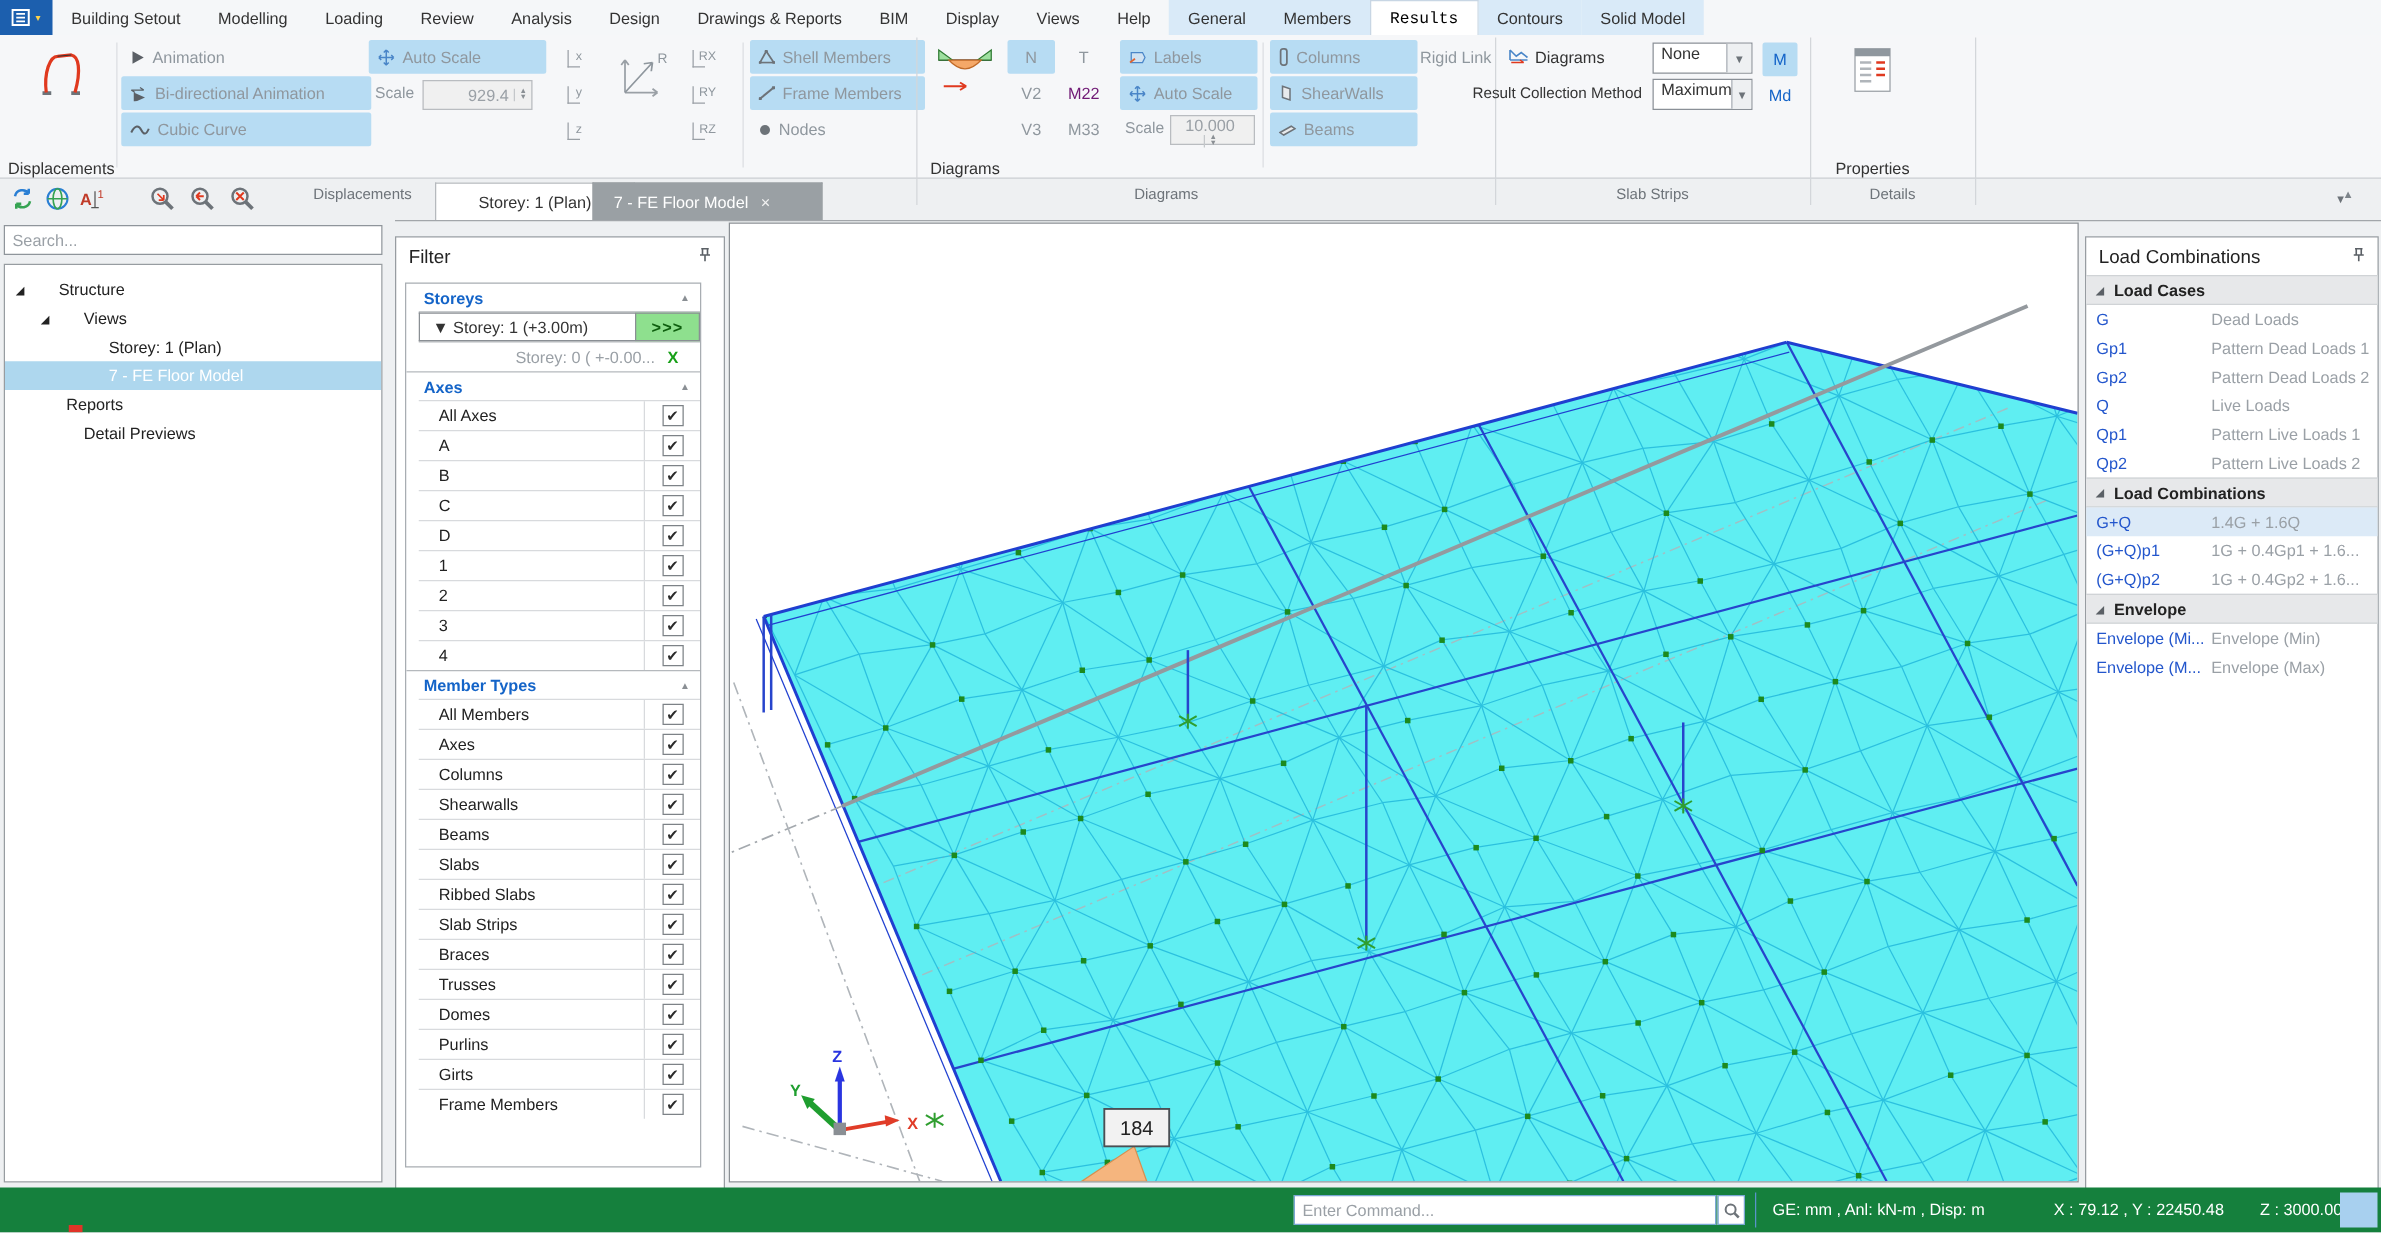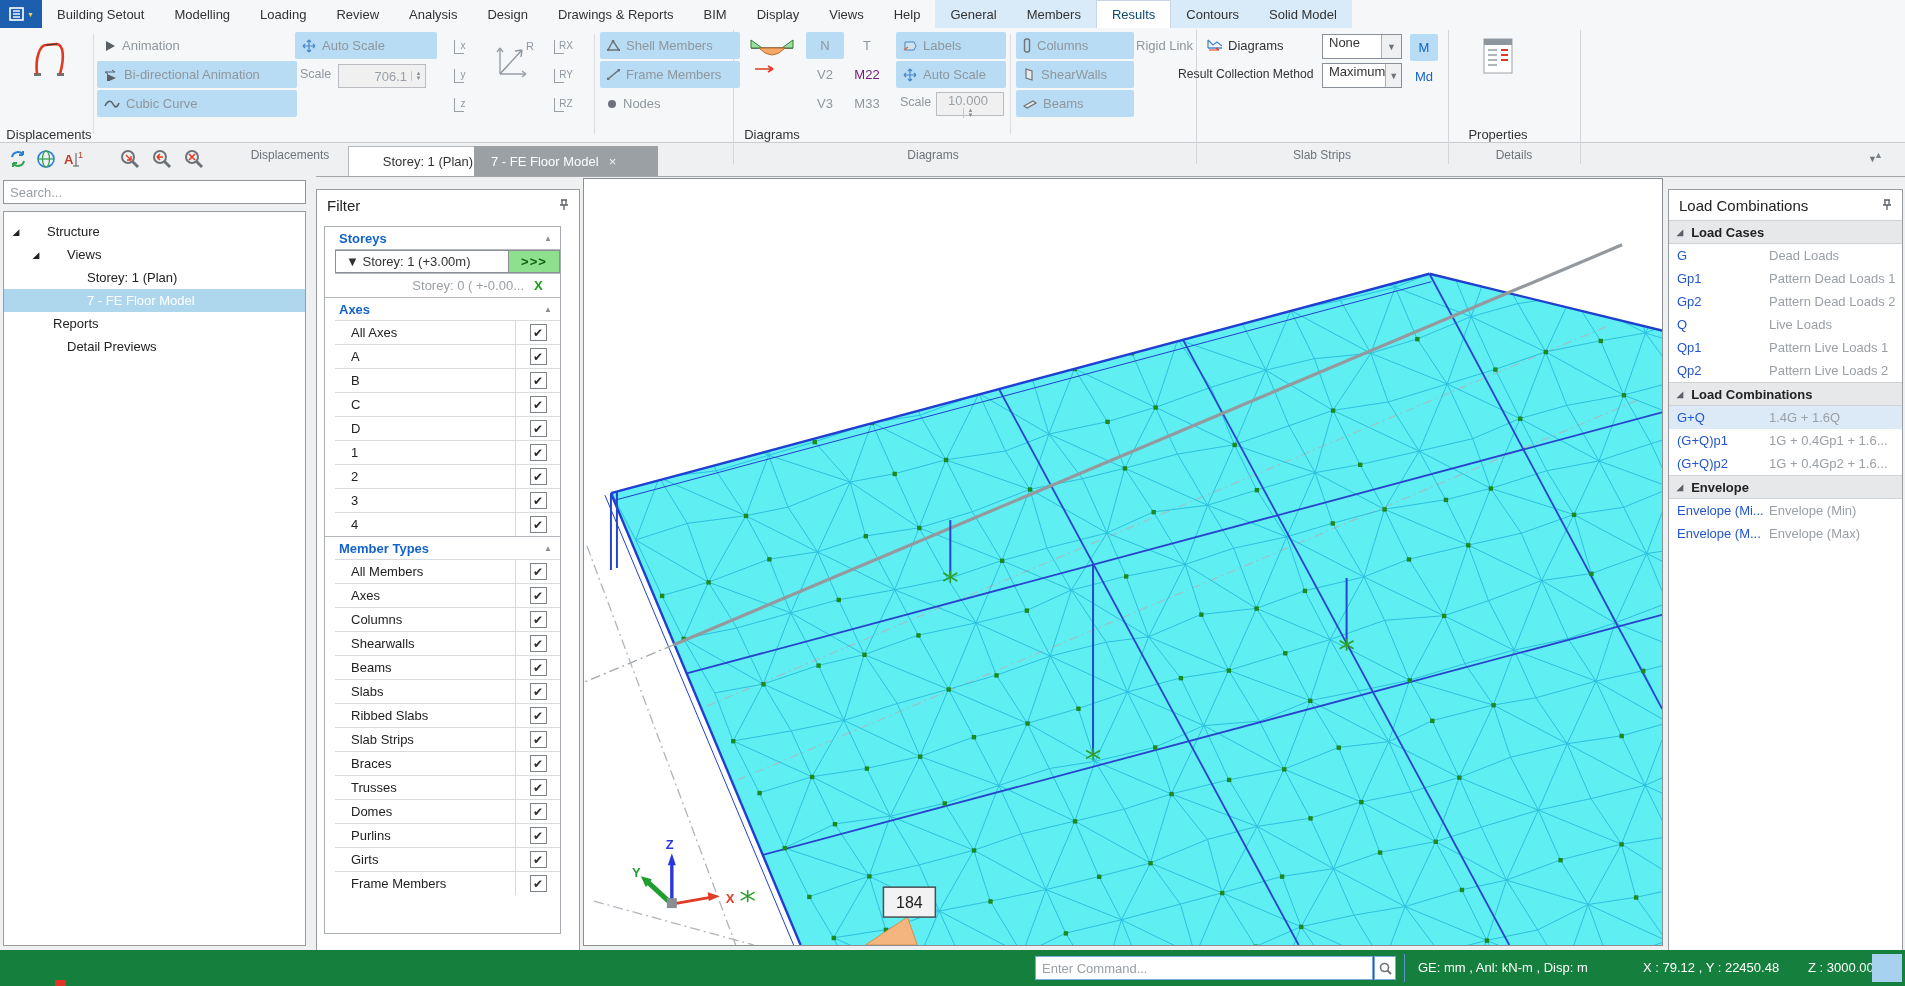--- a/index.html
+++ b/index.html
@@ -6,21 +6,21 @@
   #app{position:relative;width:1905px;height:986px;background:#eef0f2;overflow:hidden;
        -webkit-font-smoothing:antialiased;font-size:13px;color:#333;}
   .abs{position:absolute;}
 
   
   #menubar{position:absolute;left:0;top:0;width:1905px;height:28px;background:#f5f7f9;border-bottom:1px solid #dfe3e8;display:flex;align-items:stretch;}
   #appbtn{width:42px;background:#1c5fae;color:#fff;display:flex;align-items:center;justify-content:center;font-size:14px;gap:3px;cursor:pointer;}
   #appbtn .carat{font-size:8px;color:#ffd24a;}
   .mtab{display:flex;align-items:center;padding:0 15px;color:#333;cursor:pointer;white-space:nowrap;}
   .mtab.ctx{background:#d9eaf8;}
-  .mtab.active{background:#ffffff;color:#0c4a6e;border:1px solid #c8d6e4;border-bottom:none;}
+  .mtab.active{background:#ffffff;color:#000000;border:1px solid #c8d6e4;border-bottom:none;font-family:Liberation Mono, monospace;}
 
   
   #ribbon{position:absolute;left:0;top:28px;width:1905px;height:114px;background:#f6f7f9;border-bottom:1px solid #c9cdd2;}
   .rbtn{position:absolute;height:27px;display:flex;align-items:center;gap:6px;padding:0 7px;color:#8f979e;border-radius:2px;cursor:pointer;white-space:nowrap;}
   .rbtn.on{background:#b7dcf3;}
   .rbtn .ic{flex:0 0 auto;display:inline-flex;}
   .bigbtn{position:absolute;top:2px;height:106px;display:flex;flex-direction:column;align-items:center;justify-content:space-between;padding:6px 2px 4px 2px;color:#333;cursor:pointer;text-align:center;}
   .vsep{position:absolute;top:6px;width:1px;height:100px;background:#dcdee2;}
   .gdiv{position:absolute;top:2px;width:1px;height:134px;background:#d3d6da;}
   .glabel{position:absolute;top:120px;height:18px;font-size:12px;color:#6d7379;text-align:center;}
@@ -180,21 +180,21 @@
     <div class="rbtn on" style="left:295px;top:4px;width:128px;">
       <span class="ic">
           <svg width="14" height="14" viewBox="0 0 14 14">
             <path d="M7 1 v12 M1 7 h12 M7 1 l-2 2 M7 1 l2 2 M7 13 l-2 -2 M7 13 l2 -2 M1 7 l2 -2 M1 7 l2 2 M13 7 l-2 -2 M13 7 l-2 2" stroke="#4a86c8" fill="none" stroke-width="1.2"></path>
           </svg>
         </span>
       <span>Auto Scale</span>
     </div>
     <span class="scalelab" style="left:300px;top:39px;">Scale</span>
     <div class="numbox" style="left:338px;top:36px;width:86px;">
-      <span class="val">706.1</span>
+      <span class="val">929.4</span>
       <span class="spin">▲<br>▼</span>
     </div>
 
     <div class="axisbtn" style="left:448px;top:4px;">
         <span>x</span>
       </div>
     <div class="axisbtn" style="left:448px;top:33px;">
         <span>y</span>
       </div>
     <div class="axisbtn" style="left:448px;top:62px;">

